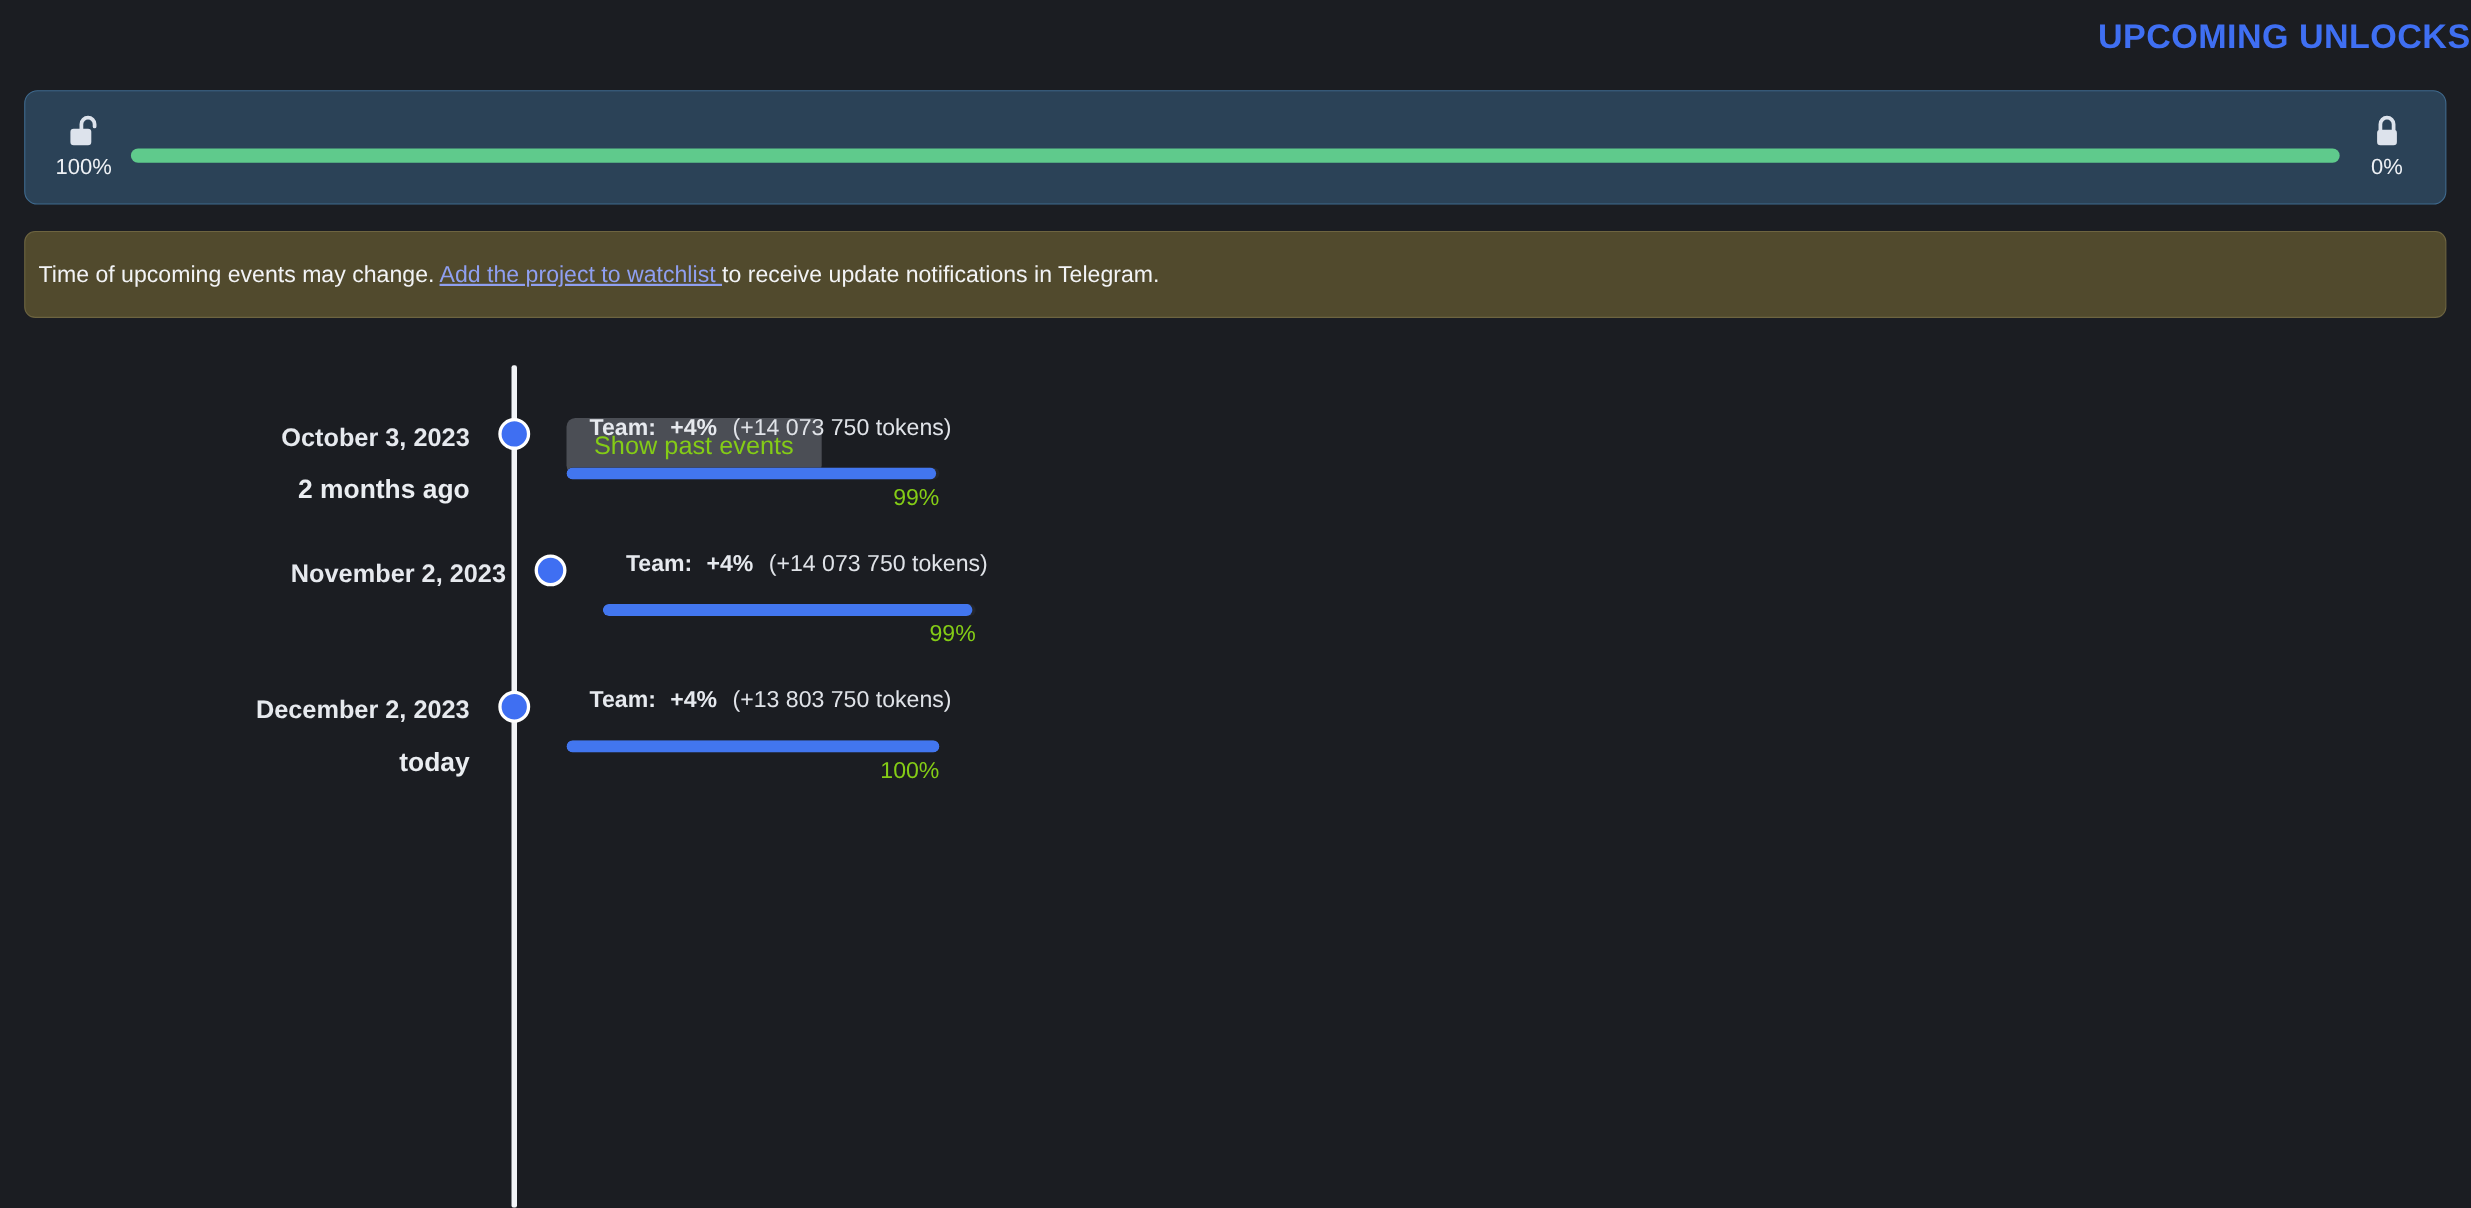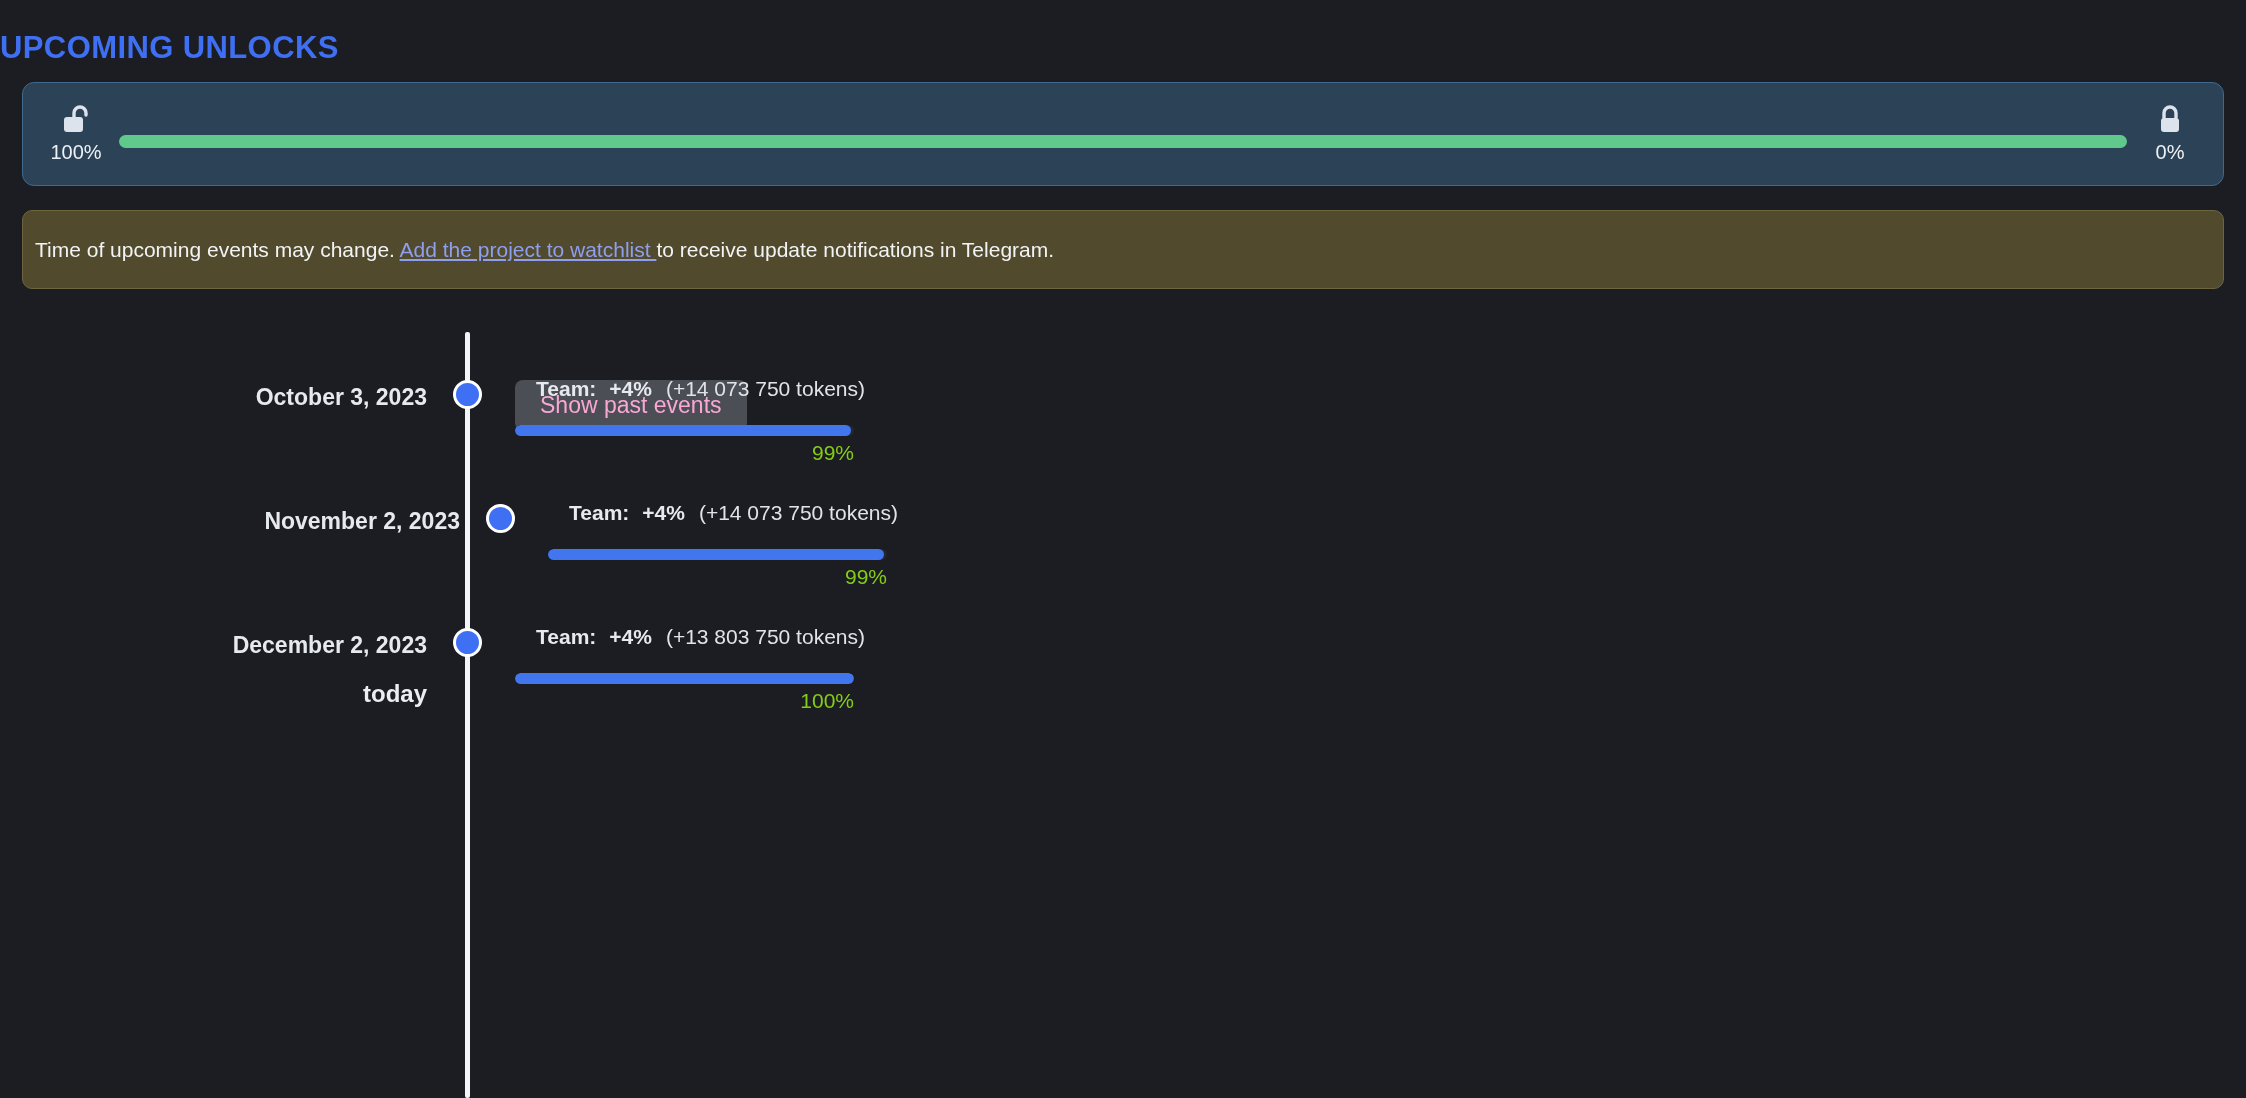--- a/index.html
+++ b/index.html
@@ -13,28 +13,27 @@
   }
 
   body {
     font-family: "Liberation Sans", sans-serif;
     color: #e3e6ea;
     position: relative;
   }
 
   
   .page-title {
-    text-align: left;
+    text-align: right;
     font-size: 31px;
     font-weight: bold;
     color: #3f6ff2;
     letter-spacing: 0.4px;
     padding-top: 18px;
     line-height: 1;
-    margin-top: 14px;
   }
 
   
   .unlock-panel {
     position: absolute;
     left: 22px;
     top: 82px;
     width: 2202px;
     height: 104px;
     background: #2b4257;
@@ -124,21 +123,21 @@
     height: 766px;
     background: #f2f4f7;
     border-radius: 2px;
   }
 
   .show-past-button {
     position: absolute;
     left: 515px;
     top: 48px;
     background: #4b4e55;
-    color: #f9a8d4;
+    color: #84cc16;
     border: none;
     border-radius: 8px;
     font-family: "Liberation Sans", sans-serif;
     font-size: 23px;
     padding: 14px 25px;
     cursor: pointer;
     line-height: 1;
   }
 
   .event-row {
@@ -274,20 +273,21 @@
 <div class="timeline">
 
   <div class="timeline-axis"></div>
 
   <button class="show-past-button">Show past events</button>
 
   <div id="events-container">
       <div class="event-row" style="top: 54px;">
         <div class="event-dates">
           <div class="event-date">October 3, 2023</div>
+          <div class="event-relative">2 months ago</div>
         </div>
         <div class="event-dot"></div>
         <div class="event-body">
           <div class="event-headline"><span class="label">Team:</span><span class="pct-change">+4%</span><span class="tokens">(+14 073 750 tokens)</span></div>
           <div class="event-bar-wrap">
             <div class="event-bar-track">
               <div class="event-bar-fill" style="width: 99%;"></div>
             </div>
             <div class="event-bar-pct">99%</div>
           </div>

